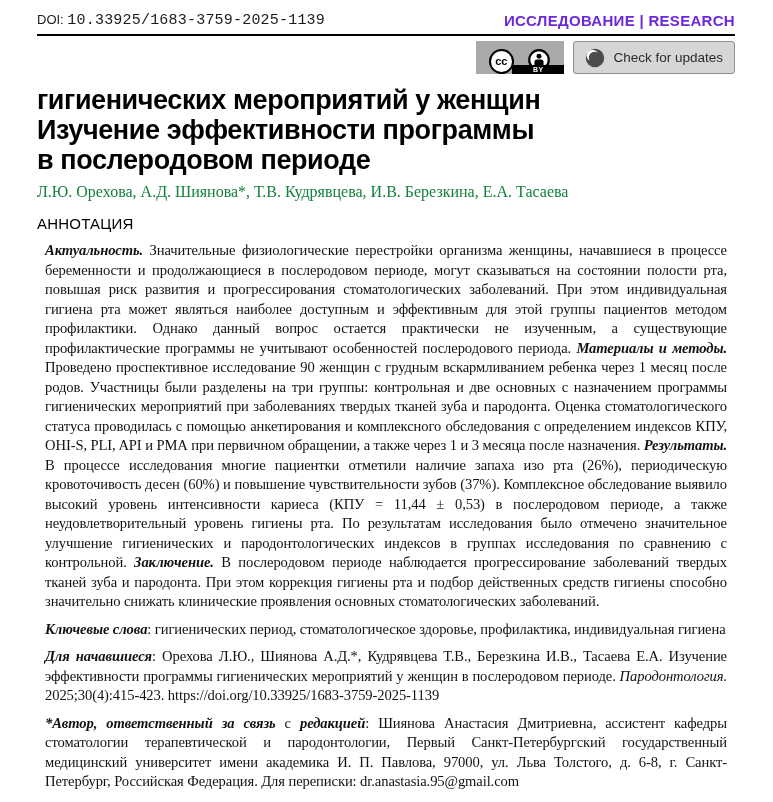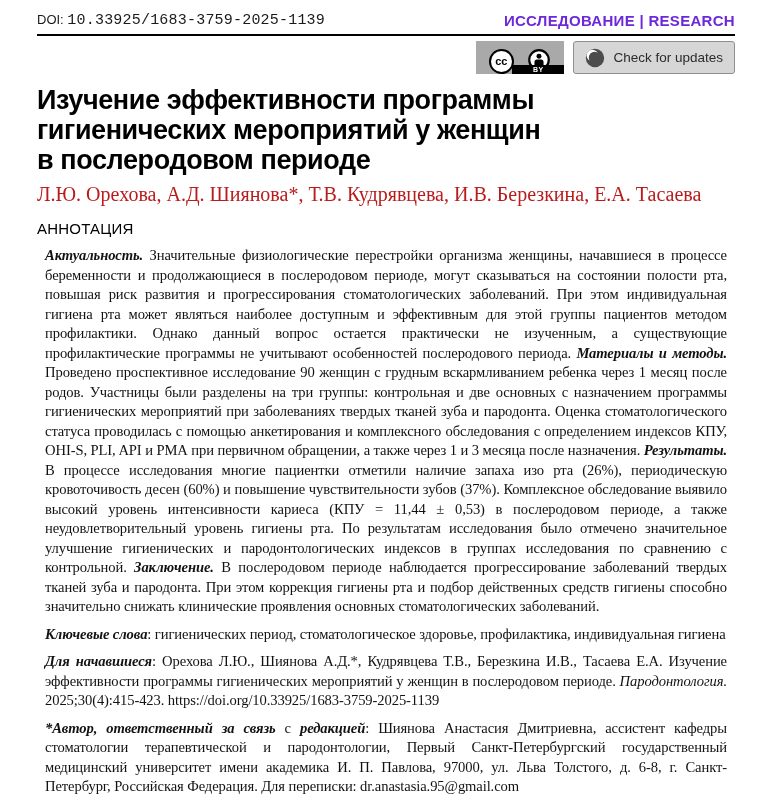--- a/index.html
+++ b/index.html
@@ -39,21 +39,21 @@
     border-radius:3px; padding:14px 11px; font-family:"Liberation Sans", sans-serif;
     font-size:13.5px; color:#2b2b2b; cursor:pointer;
   }
   
   .title {
     font-family:"Liberation Sans", sans-serif; font-weight:700;
     font-size:27px; line-height:30px; letter-spacing:-0.4px; color:#000;
     margin:11px 0 8px 0;
   }
   .title span { display:block; }
-  .authors { font-size:20px; color:#b91c1c; margin:4px 0 3px 0; }
+  .authors { font-size:16px; color:#15803d; margin:4px 0 3px 0; }
   .affiliation { font-style:italic; font-size:14.8px; line-height:19.5px; color:#111; }
   
   .abs-heading {
     font-family:"Liberation Sans", sans-serif; font-weight:normal; font-size:15px;
     letter-spacing:0.2px; color:#000; margin:14px 0 9px 0;
   }
   .para {
     font-size:14.6px; line-height:19.5px; text-align:justify; margin:8px;
     letter-spacing:-0.1px; color:#121212; hyphens:auto; -webkit-hyphens:auto;
   }
@@ -91,22 +91,22 @@
           <circle cx="12" cy="12" r="11" fill="#4c4c4c"></circle>
           <circle cx="9" cy="9" r="7" fill="#ffffff"></circle>
           <circle cx="11.5" cy="11.5" r="7" fill="#4c4c4c"></circle>
         </svg>
       </span>
       <span>Check for updates</span>
     </div>
   </div>
 
   <h1 class="title">
+    <span>гигиенических мероприятий у женщин</span>
     <span>Изучение эффективности программы</span>
-    <span>гигиенических мероприятий у женщин</span>
     <span>в послеродовом периоде</span>
   </h1>
 
   <div class="authors">Л.Ю. Орехова, А.Д. Шиянова*, Т.В. Кудрявцева, И.В. Березкина, Е.А. Тасаева</div>
 
   <h2 class="abs-heading">АННОТАЦИЯ</h2>
 
   <p class="para"><span class="b i">Актуальность.</span><span> Значительные физиологические перестройки организма женщины, начавшиеся в процессе беременности и продолжающиеся в послеродовом периоде, могут сказываться на состоянии полости рта, повышая риск развития и прогрессирования стоматологических заболеваний. При этом индивидуальная гигиена рта может являться наиболее доступным и эффективным для этой группы пациентов методом профилактики. Однако данный вопрос остается практически не изученным, а существующие профилактические программы не учитывают особенностей послеродового периода. </span><span class="b i">Материалы и методы.</span><span> Проведено проспективное исследование 90 женщин с грудным вскармливанием ребенка через 1 месяц после родов. Участницы были разделены на три группы: контрольная и две основных с назначением программы гигиенических мероприятий при заболеваниях твердых тканей зуба и пародонта. Оценка стоматологического статуса проводилась с помощью анкетирования и комплексного обследования с определением индексов КПУ, OHI-S, PLI, API и РМА при первичном обращении, а также через 1 и 3 месяца после назначения. </span><span class="b i">Результаты.</span><span> В процессе исследования многие пациентки отметили наличие запаха изо рта (26%), периодическую кровоточивость десен (60%) и повышение чувствительности зубов (37%). Комплексное обследование выявило высокий уровень интенсивности кариеса (КПУ = 11,44 ± 0,53) в послеродовом периоде, а также неудовлетворительный уровень гигиены рта. По результатам исследования было отмечено значительное улучшение гигиенических и пародонтологических индексов в группах исследования по сравнению с контрольной. </span><span class="b i">Заключение.</span><span> В послеродовом периоде наблюдается прогрессирование заболеваний твердых тканей зуба и пародонта. При этом коррекция гигиены рта и подбор действенных средств гигиены способно значительно снижать клинические проявления основных стоматологических заболеваний.</span></p>
   <p class="para"><span class="b i">Ключевые слова</span><span>: гигиенических период, стоматологическое здоровье, профилактика, индивидуальная гигиена</span></p>
   <p class="para"><span class="b i">Для начавшиеся</span><span>: Орехова Л.Ю., Шиянова А.Д.*, Кудрявцева Т.В., Березкина И.В., Тасаева Е.А. Изучение эффективности программы гигиенических мероприятий у женщин в послеродовом периоде. </span><span class="i">Пародонтология.</span><span> 2025;30(4):415-423. https://doi.org/10.33925/1683-3759-2025-1139</span></p>

